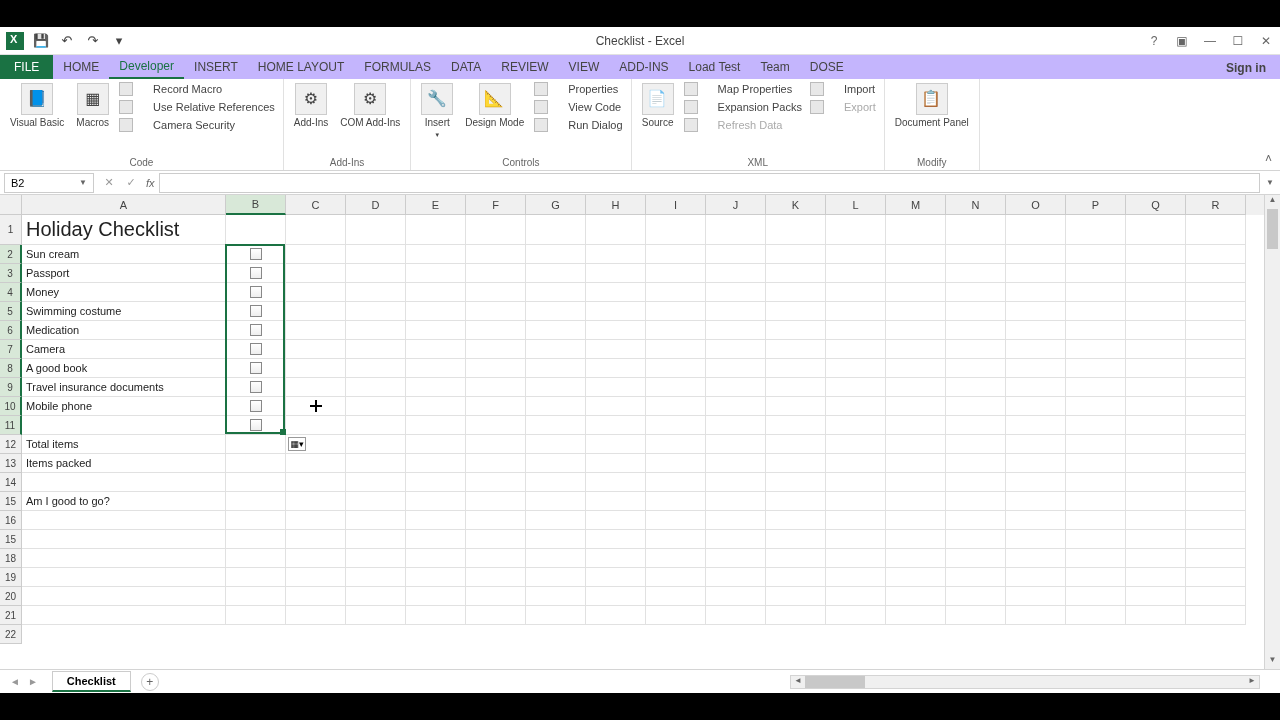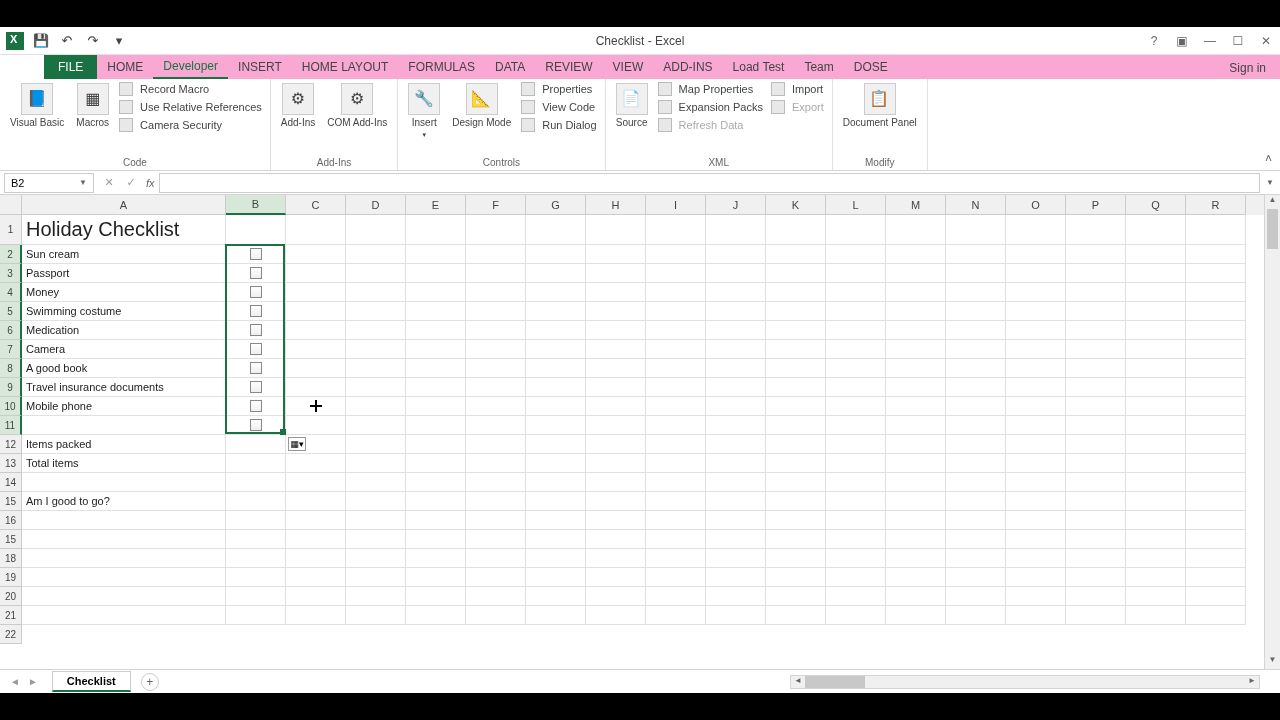--- a/index.html
+++ b/index.html
@@ -10,35 +10,35 @@
 .titlebar { height: 28px; background: #fff; border-bottom: 1px solid #e1e1e1; display: flex; align-items: center; position: relative; }
 .qat { display: flex; align-items: center; gap: 8px; padding-left: 6px; }
 .excel-icon { width: 18px; height: 18px; background: #1a7243; position: relative; }
 .excel-icon::after { content: "X"; color: #fff; font-size: 11px; font-weight: bold; position: absolute; left: 4px; top: 1px; }
 .qat-btn { width: 18px; height: 18px; display: flex; align-items: center; justify-content: center; cursor: pointer; color: #444; font-size: 13px; }
 .title-text { position: absolute; left: 50%; transform: translateX(-50%); font-size: 12px; color: #444; }
 .win-controls { position: absolute; right: 6px; display: flex; gap: 12px; }
 .win-btn { width: 16px; height: 16px; cursor: pointer; color: #666; font-size: 12px; display: flex; align-items: center; justify-content: center; }
 
 
-.ribbon-tabs { height: 24px; background: #f9a8d4; display: flex; align-items: flex-end; position: relative; margin-left: 44px; }
+.ribbon-tabs { height: 24px; background: #c4b5fd; display: flex; align-items: flex-end; position: relative; }
 .file-tab { background: #1a7243; color: #fff; padding: 4px 14px; font-size: 12px; cursor: pointer; height: 24px; display: flex; align-items: center; }
 .tab { padding: 4px 10px; font-size: 12px; color: #444; cursor: pointer; height: 24px; display: flex; align-items: center; }
 .tab.active { color: #1a7243; border-bottom: 2px solid #1a7243; }
-.signin { position: absolute; right: 10px; font-size: 12px; color: #444; cursor: pointer; padding: 4px; }
+.signin { position: absolute; right: 10px; font-size: 12px; color: #444; cursor: pointer; padding: 4px; font-weight: bold; }
 
 
 .ribbon { height: 92px; background: #fff; border-bottom: 1px solid #d4d4d4; display: flex; position: relative; }
 .ribbon-group { border-right: 1px solid #e1e1e1; padding: 2px 6px 0 6px; display: flex; flex-direction: column; justify-content: space-between; }
 .group-label { text-align: center; font-size: 10px; color: #666; padding-bottom: 2px; }
 .group-body { display: flex; align-items: flex-start; gap: 4px; flex: 1; }
 .big-btn { display: flex; flex-direction: column; align-items: center; justify-content: flex-start; padding: 2px 4px; cursor: pointer; font-size: 10px; color: #444; text-align: center; line-height: 1.2; gap: 2px; }
 .big-btn .icon { width: 32px; height: 32px; background: #f0f0f0; border: 1px solid #ccc; display: flex; align-items: center; justify-content: center; font-size: 16px; }
 .small-btn-col { display: flex; flex-direction: column; gap: 2px; }
-.small-btn { display: flex; align-items: center; gap: 7px; font-size: 11px; color: #444; cursor: pointer; padding: 1px 2px; white-space: nowrap; }
+.small-btn { display: flex; align-items: center; gap: 20px; font-size: 11px; color: #444; cursor: pointer; padding: 1px 2px; white-space: nowrap; }
 .small-btn .si { width: 14px; height: 14px; background: #e8e8e8; border: 1px solid #bbb; display: inline-block; }
 .collapse-ribbon { position: absolute; right: 8px; bottom: 4px; font-size: 12px; color: #666; cursor: pointer; }
 
 
 .formula-bar { height: 24px; border-bottom: 1px solid #d4d4d4; display: flex; align-items: center; background: #fff; }
 .name-box { width: 90px; height: 20px; border: 1px solid #ccc; margin: 0 4px; font-size: 11px; padding: 2px 6px; display: flex; align-items: center; justify-content: space-between; }
 .name-box .dd { font-size: 8px; color: #666; }
 .fb-btn { width: 22px; text-align: center; color: #999; font-size: 11px; cursor: pointer; }
 .fx { font-style: italic; color: #666; font-size: 11px; padding: 0 4px; }
 .formula-input { flex: 1; height: 20px; border: 1px solid #ccc; margin-right: 4px; font-size: 11px; padding: 2px 4px; }
@@ -529,41 +529,41 @@
           <div class="cell" style="width: 60px;"></div>
           <div class="cell" style="width: 60px;"></div>
           <div class="cell" style="width: 60px;"></div>
           <div class="cell" style="width: 60px;"></div>
           <div class="cell" style="width: 60px;"></div>
           <div class="cell" style="width: 60px;"></div>
           <div class="cell" style="width: 60px;"></div>
           <div class="cell" style="width: 60px;"></div>
         </div>
         <div class="row">
+          <div class="cell" style="width: 204px;">Total items</div>
+          <div class="cell" style="width: 60px;"></div>
+          <div class="cell" style="width: 60px;"></div>
+          <div class="cell" style="width: 60px;"></div>
+          <div class="cell" style="width: 60px;"></div>
+          <div class="cell" style="width: 60px;"></div>
+          <div class="cell" style="width: 60px;"></div>
+          <div class="cell" style="width: 60px;"></div>
+          <div class="cell" style="width: 60px;"></div>
+          <div class="cell" style="width: 60px;"></div>
+          <div class="cell" style="width: 60px;"></div>
+          <div class="cell" style="width: 60px;"></div>
+          <div class="cell" style="width: 60px;"></div>
+          <div class="cell" style="width: 60px;"></div>
+          <div class="cell" style="width: 60px;"></div>
+          <div class="cell" style="width: 60px;"></div>
+          <div class="cell" style="width: 60px;"></div>
+          <div class="cell" style="width: 60px;"></div>
+        </div>
+        <div class="row">
           <div class="cell" style="width: 204px;">Items packed</div>
-          <div class="cell" style="width: 60px;"></div>
-          <div class="cell" style="width: 60px;"></div>
-          <div class="cell" style="width: 60px;"></div>
-          <div class="cell" style="width: 60px;"></div>
-          <div class="cell" style="width: 60px;"></div>
-          <div class="cell" style="width: 60px;"></div>
-          <div class="cell" style="width: 60px;"></div>
-          <div class="cell" style="width: 60px;"></div>
-          <div class="cell" style="width: 60px;"></div>
-          <div class="cell" style="width: 60px;"></div>
-          <div class="cell" style="width: 60px;"></div>
-          <div class="cell" style="width: 60px;"></div>
-          <div class="cell" style="width: 60px;"></div>
-          <div class="cell" style="width: 60px;"></div>
-          <div class="cell" style="width: 60px;"></div>
-          <div class="cell" style="width: 60px;"></div>
-          <div class="cell" style="width: 60px;"></div>
-        </div>
-        <div class="row">
-          <div class="cell" style="width: 204px;">Total items</div>
           <div class="cell" style="width: 60px;"></div>
           <div class="cell" style="width: 60px;"></div>
           <div class="cell" style="width: 60px;"></div>
           <div class="cell" style="width: 60px;"></div>
           <div class="cell" style="width: 60px;"></div>
           <div class="cell" style="width: 60px;"></div>
           <div class="cell" style="width: 60px;"></div>
           <div class="cell" style="width: 60px;"></div>
           <div class="cell" style="width: 60px;"></div>
           <div class="cell" style="width: 60px;"></div>

